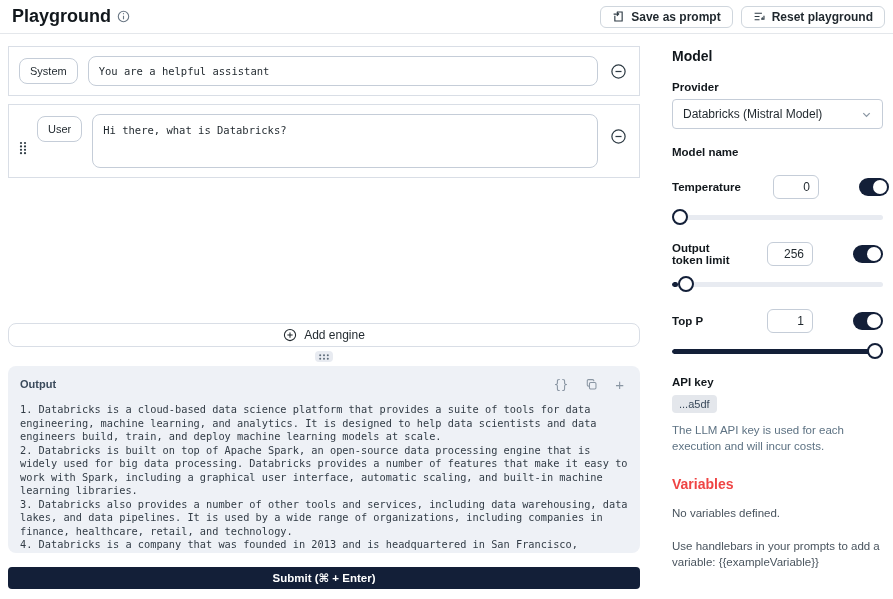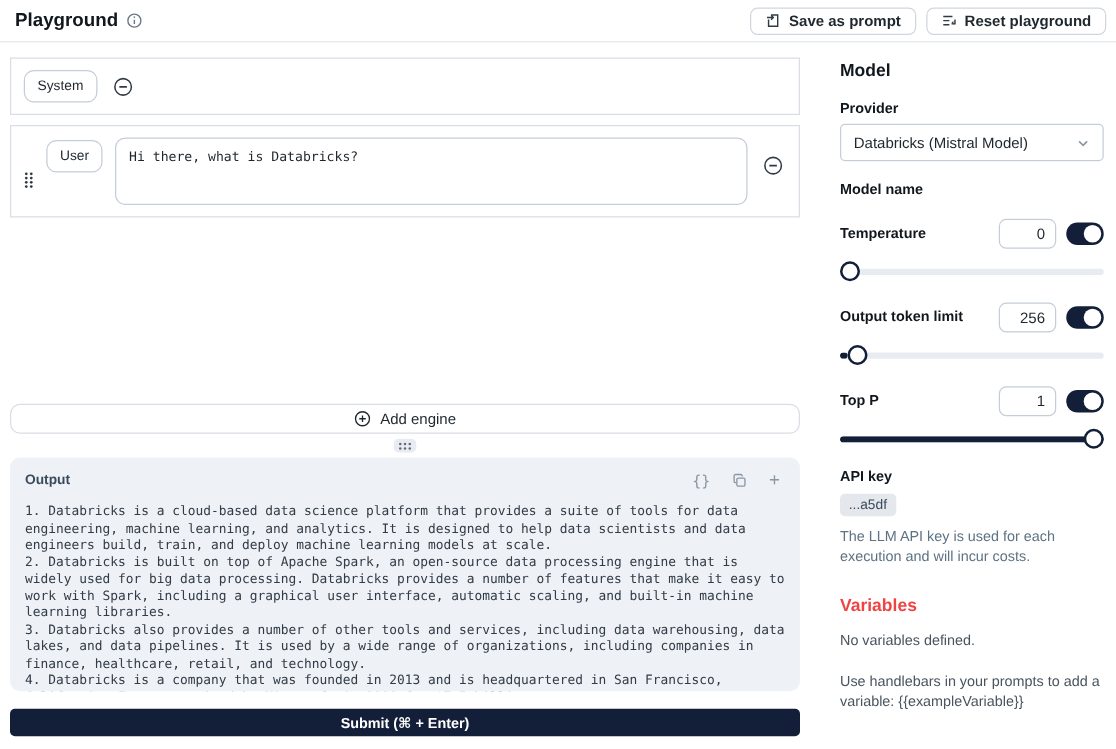--- a/index.html
+++ b/index.html
@@ -7,21 +7,21 @@
   body {
     width:893px; height:599px; overflow:hidden;
     font-family:"Liberation Sans","DejaVu Sans",sans-serif;
     background:#ffffff; color:#1f272d;
   }
   
   .header {
     height:34px; border-bottom:1px solid #e4e7eb;
     display:flex; align-items:center; padding:0 8px 0 12px;
   }
-  .page-title { font-size:15px; font-weight:700; color:#11171c; }
+  .page-title { font-size:18px; font-weight:700; color:#11171c; }
   .info-ic { margin-left:6px; color:#6b7885; display:inline-flex; }
   .header-actions { margin-left:auto; display:flex; gap:8px; }
   .hbtn {
     display:inline-flex; align-items:center; gap:6px; cursor:pointer;
     border:1px solid #cfd6dd; border-radius:6px; background:#fff;
     height:22px; padding:0 11px; font-size:12px; font-weight:600; color:#1f272d;
   }
   .hbtn svg { color:#2e3b44; }
   
   .main { display:flex; height:565px; }
@@ -81,21 +81,21 @@
   }
   
   .sb-heading { font-size:14px; font-weight:700; color:#11171c; }
   .sb-label { font-size:11.5px; font-weight:600; color:#11171c; margin-top:17px; }
   .sb-select {
     margin-top:6px; height:30px; border:1px solid #c5cdd8; border-radius:4px; background:#fff;
     display:flex; align-items:center; justify-content:space-between; padding:0 10px;
     font-size:12px; color:#1f272d; cursor:pointer;
   }
   .sb-select svg { color:#8a96a3; }
-  .param-row { display:flex; align-items:center; margin-top:17px; }
+  .param-row { display:flex; align-items:center; margin-top:17px;gap:32px; }
   .param-label { flex:1; font-size:11.5px; font-weight:600; color:#11171c; }
   .num-input {
     width:46px; height:24px; border:1px solid #c5cdd8; border-radius:6px;
     text-align:right; font-size:12px; color:#1f272d; padding:0 8px; outline:none;
     font-family:"Liberation Sans","DejaVu Sans",sans-serif;
   }
   .toggle { width:30px; height:18px; border-radius:10px; background:#131f38; margin-left:8px; position:relative; cursor:pointer; flex-shrink:0; }
   .toggle .knob { position:absolute; top:2px; right:2px; width:14px; height:14px; border-radius:50%; background:#fff; }
   .slider { position:relative; height:16px; margin-top:10px; }
   .slider .track { position:absolute; top:6px; left:0; right:0; height:5px; border-radius:3px; background:#e8ebf1; overflow:hidden; }
@@ -147,20 +147,21 @@
     </button>
   </div>
 </div>
 
 <div class="main">
 
   <div class="content">
 
     <div class="msg-card center">
       <button class="role-badge">System</button>
+      <input class="mono-input" value="You are a helpful assistant" style="">
       <button class="rm-btn">
         <span style="display:flex;">
           <svg width="17" height="17" viewBox="0 0 18 18" fill="none" stroke="currentColor" stroke-width="1.3">
             <circle cx="9" cy="9" r="7"></circle>
               <line x1="5.8" y1="9" x2="12.2" y2="9"></line>
           </svg>
         </span>
       </button>
     </div>
 

